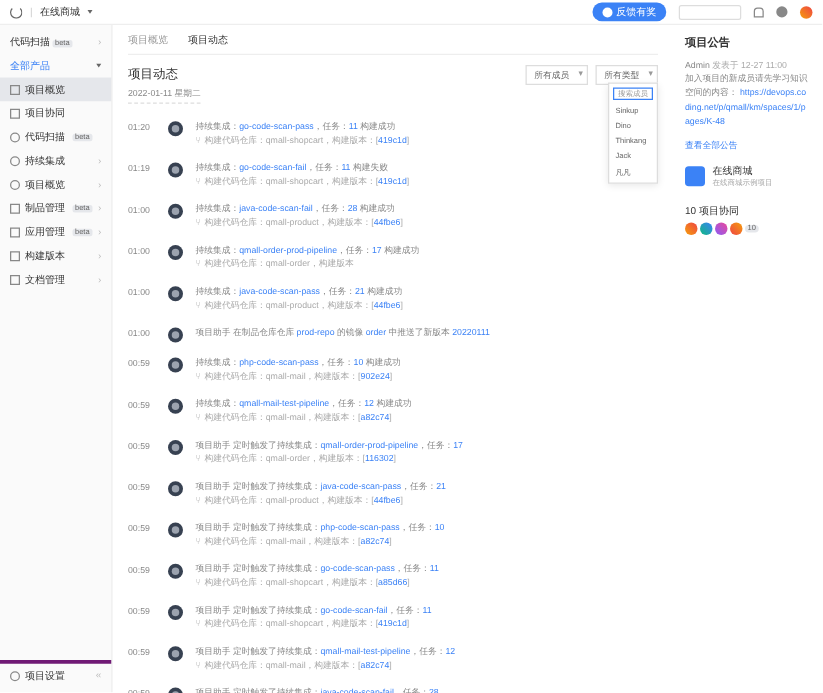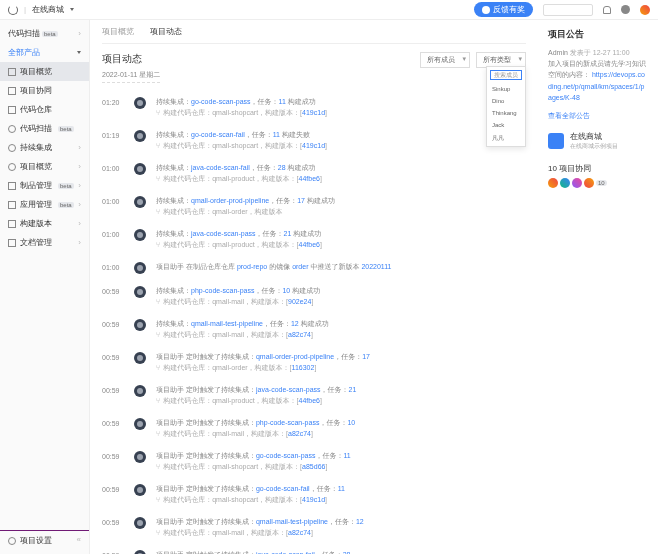--- a/index.html
+++ b/index.html
@@ -65,21 +65,21 @@
 .project-sub{color:#aaa;font-size:6px}
 .members-title{margin-top:12px;font-size:8px}
 .members{display:flex;gap:2px;margin-top:4px;align-items:center}
 .member-avatar{width:10px;height:10px;border-radius:50%}
 .m1{background:linear-gradient(45deg,#f59e0b,#ef4444)}
 .m2{background:linear-gradient(45deg,#10b981,#3b82f6)}
 .m3{background:linear-gradient(45deg,#8b5cf6,#ec4899)}
 .m4{background:linear-gradient(45deg,#ef4444,#f59e0b)}
 .member-count{background:#e5e7eb;color:#666;font-size:6px;padding:0 2px;border-radius:6px}
 
-.sidebar-footer{padding:4px 8px;display:flex;align-items:flex-start;justify-content:space-between;border-top:1px solid #701a75}
+.sidebar-footer{padding:4px 8px;display:flex;align-items:flex-start;justify-content:space-between;border-top:3px solid #701a75}
 </style>
 </head>
 <body>
 
 <div class="top-bar">
   <div class="top-left">
     <div class="logo"></div>
     <span style="color:#ccc">|</span>
     <span>在线商城</span>
     <span class="triangle"></span>
@@ -116,26 +116,20 @@
             </span>
           </div>
           <div class="sidebar-item">
             <span class="sidebar-item-left">
               <span class="sb-icon "></span>
               <span>项目协同</span>
             </span>
           </div>
           <div class="sidebar-item">
             <span class="sidebar-item-left">
-              <span class="sb-icon "></span>
-              <span>代码仓库</span>
-            </span>
-          </div>
-          <div class="sidebar-item">
-            <span class="sidebar-item-left">
               <span class="sb-icon circle"></span>
               <span>代码扫描</span>
               <span class="beta-tag">beta</span>
             </span>
           </div>
           <div class="sidebar-item">
             <span class="sidebar-item-left">
               <span class="sb-icon circle"></span>
               <span>持续集成</span>
             </span>

